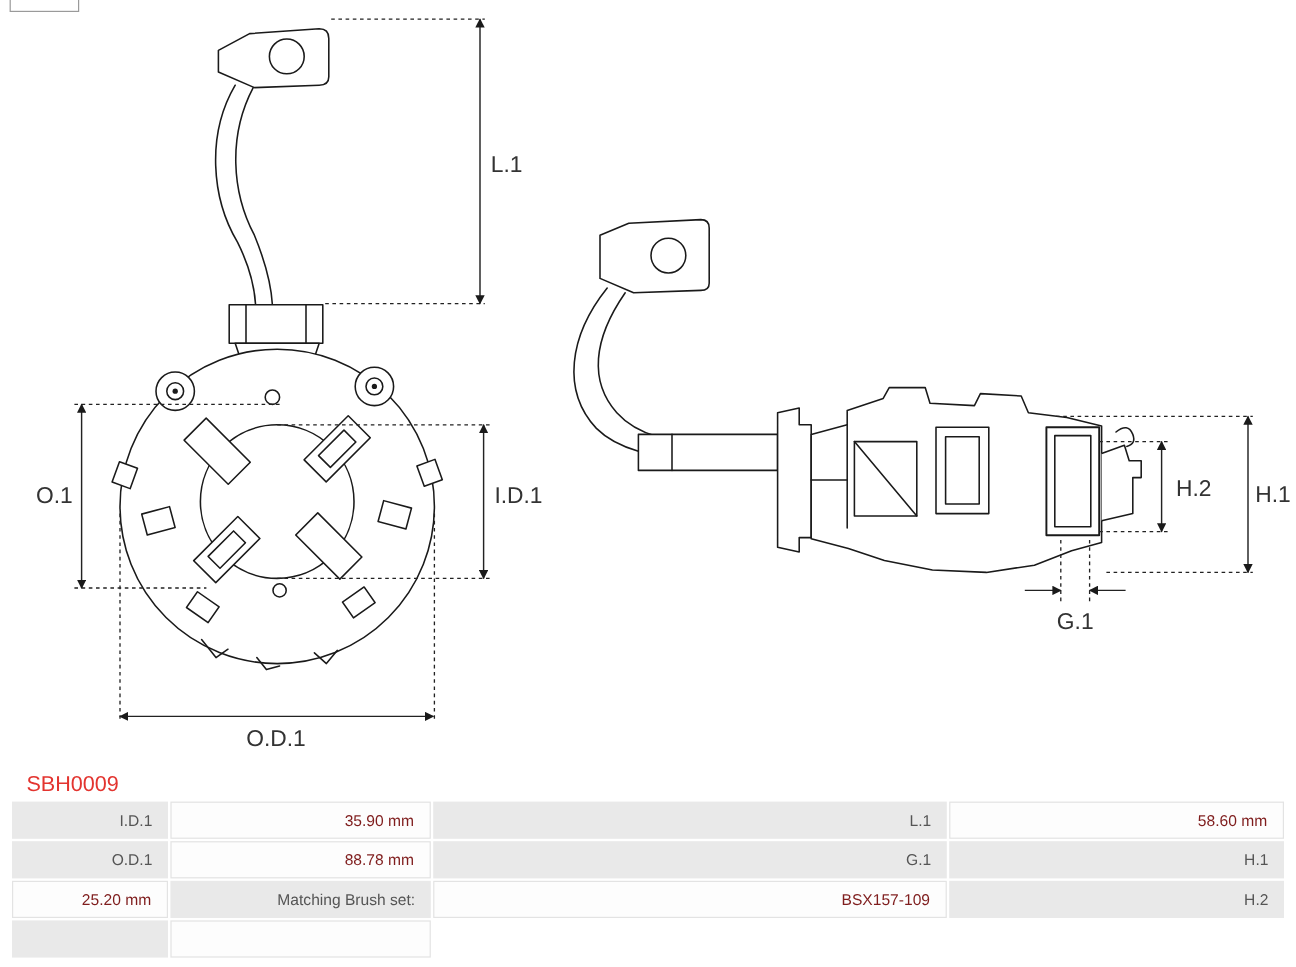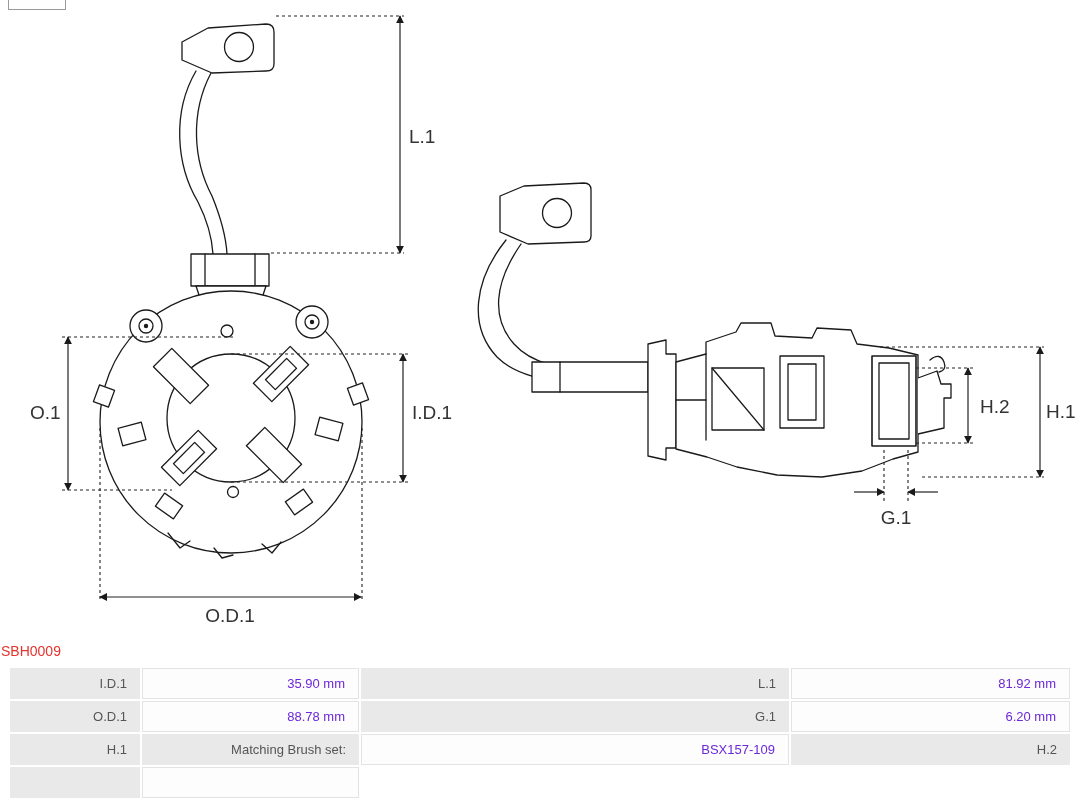--- a/index.html
+++ b/index.html
@@ -8,28 +8,28 @@
   .corner-box{position:absolute;left:8px;top:-4px;width:56px;height:12px;
               border:1px solid #9a9a9a;background:#fff;}
   .drawing{position:absolute;left:0;top:0;}
   .art{fill:#ffffff;stroke:#1a1a1a;stroke-width:1.3;stroke-linejoin:round;}
   .artn{fill:none;stroke:#1a1a1a;stroke-width:1.3;stroke-linejoin:round;stroke-linecap:round;}
   .hole{fill:#ffffff;stroke:#1a1a1a;stroke-width:1.3;}
   .dot{fill:#1a1a1a;stroke:none;}
   .dash{fill:none;stroke:#222222;stroke-width:1.1;stroke-dasharray:3 3;}
   .dim-line{fill:none;stroke:#222222;stroke-width:1.2;}
   .dim{font:19px "Liberation Sans",sans-serif;fill:#333333;}
-  .part-number{position:absolute;left:1px;top:643px;font-size:14px;color:#e3342f;}
+  .part-number{position:absolute;left:22px;top:643px;font-size:18px;color:#e3342f;}
   .spec-table{position:absolute;left:10px;top:668px;width:1060px;
               display:grid;grid-template-columns:130px 217px 428px 1fr;
               grid-auto-rows:31px;gap:2px;font-size:13px;}
   .cell-label{background:#e9e9e9;color:#555555;text-align:right;
               padding:0 13px;line-height:31px;box-sizing:border-box;
               overflow:hidden;white-space:nowrap;}
-  .cell-value{background:#fdfdfd;border:1px solid #e3e3e3;color:#6d28d9;
+  .cell-value{background:#fdfdfd;border:1px solid #e3e3e3;color:#7f1d1d;
               text-align:right;padding:0 13px;line-height:29px;box-sizing:border-box;
               overflow:hidden;white-space:nowrap;}
 </style>
 </head>
 <body>
 
 <div class="page">
 
   <div class="corner-box"></div>
 
@@ -158,28 +158,28 @@
     </g>
   </svg>
 
   <div class="part-number" style="color: rgb(227, 52, 47);">SBH0009</div>
 
   <div class="spec-table">
 
     <div class="cell-label">I.D.1</div>
     <div class="cell-value">35.90 mm</div>
     <div class="cell-label">L.1</div>
-    <div class="cell-value">81.92 mm</div>
+    <div class="cell-value">58.60 mm</div>
 
     <div class="cell-label">O.D.1</div>
     <div class="cell-value">88.78 mm</div>
     <div class="cell-label">G.1</div>
-    <div class="cell-value">6.20 mm</div>
 
     <div class="cell-label">H.1</div>
+    <div class="cell-value">25.20 mm</div>
     <div class="cell-label">Matching Brush set:</div>
     <div class="cell-value">BSX157-109</div>
 
     <div class="cell-label">H.2</div>
     <div class="cell-label"></div>
     <div class="cell-value"></div>
   </div>
 
 </div>
 

